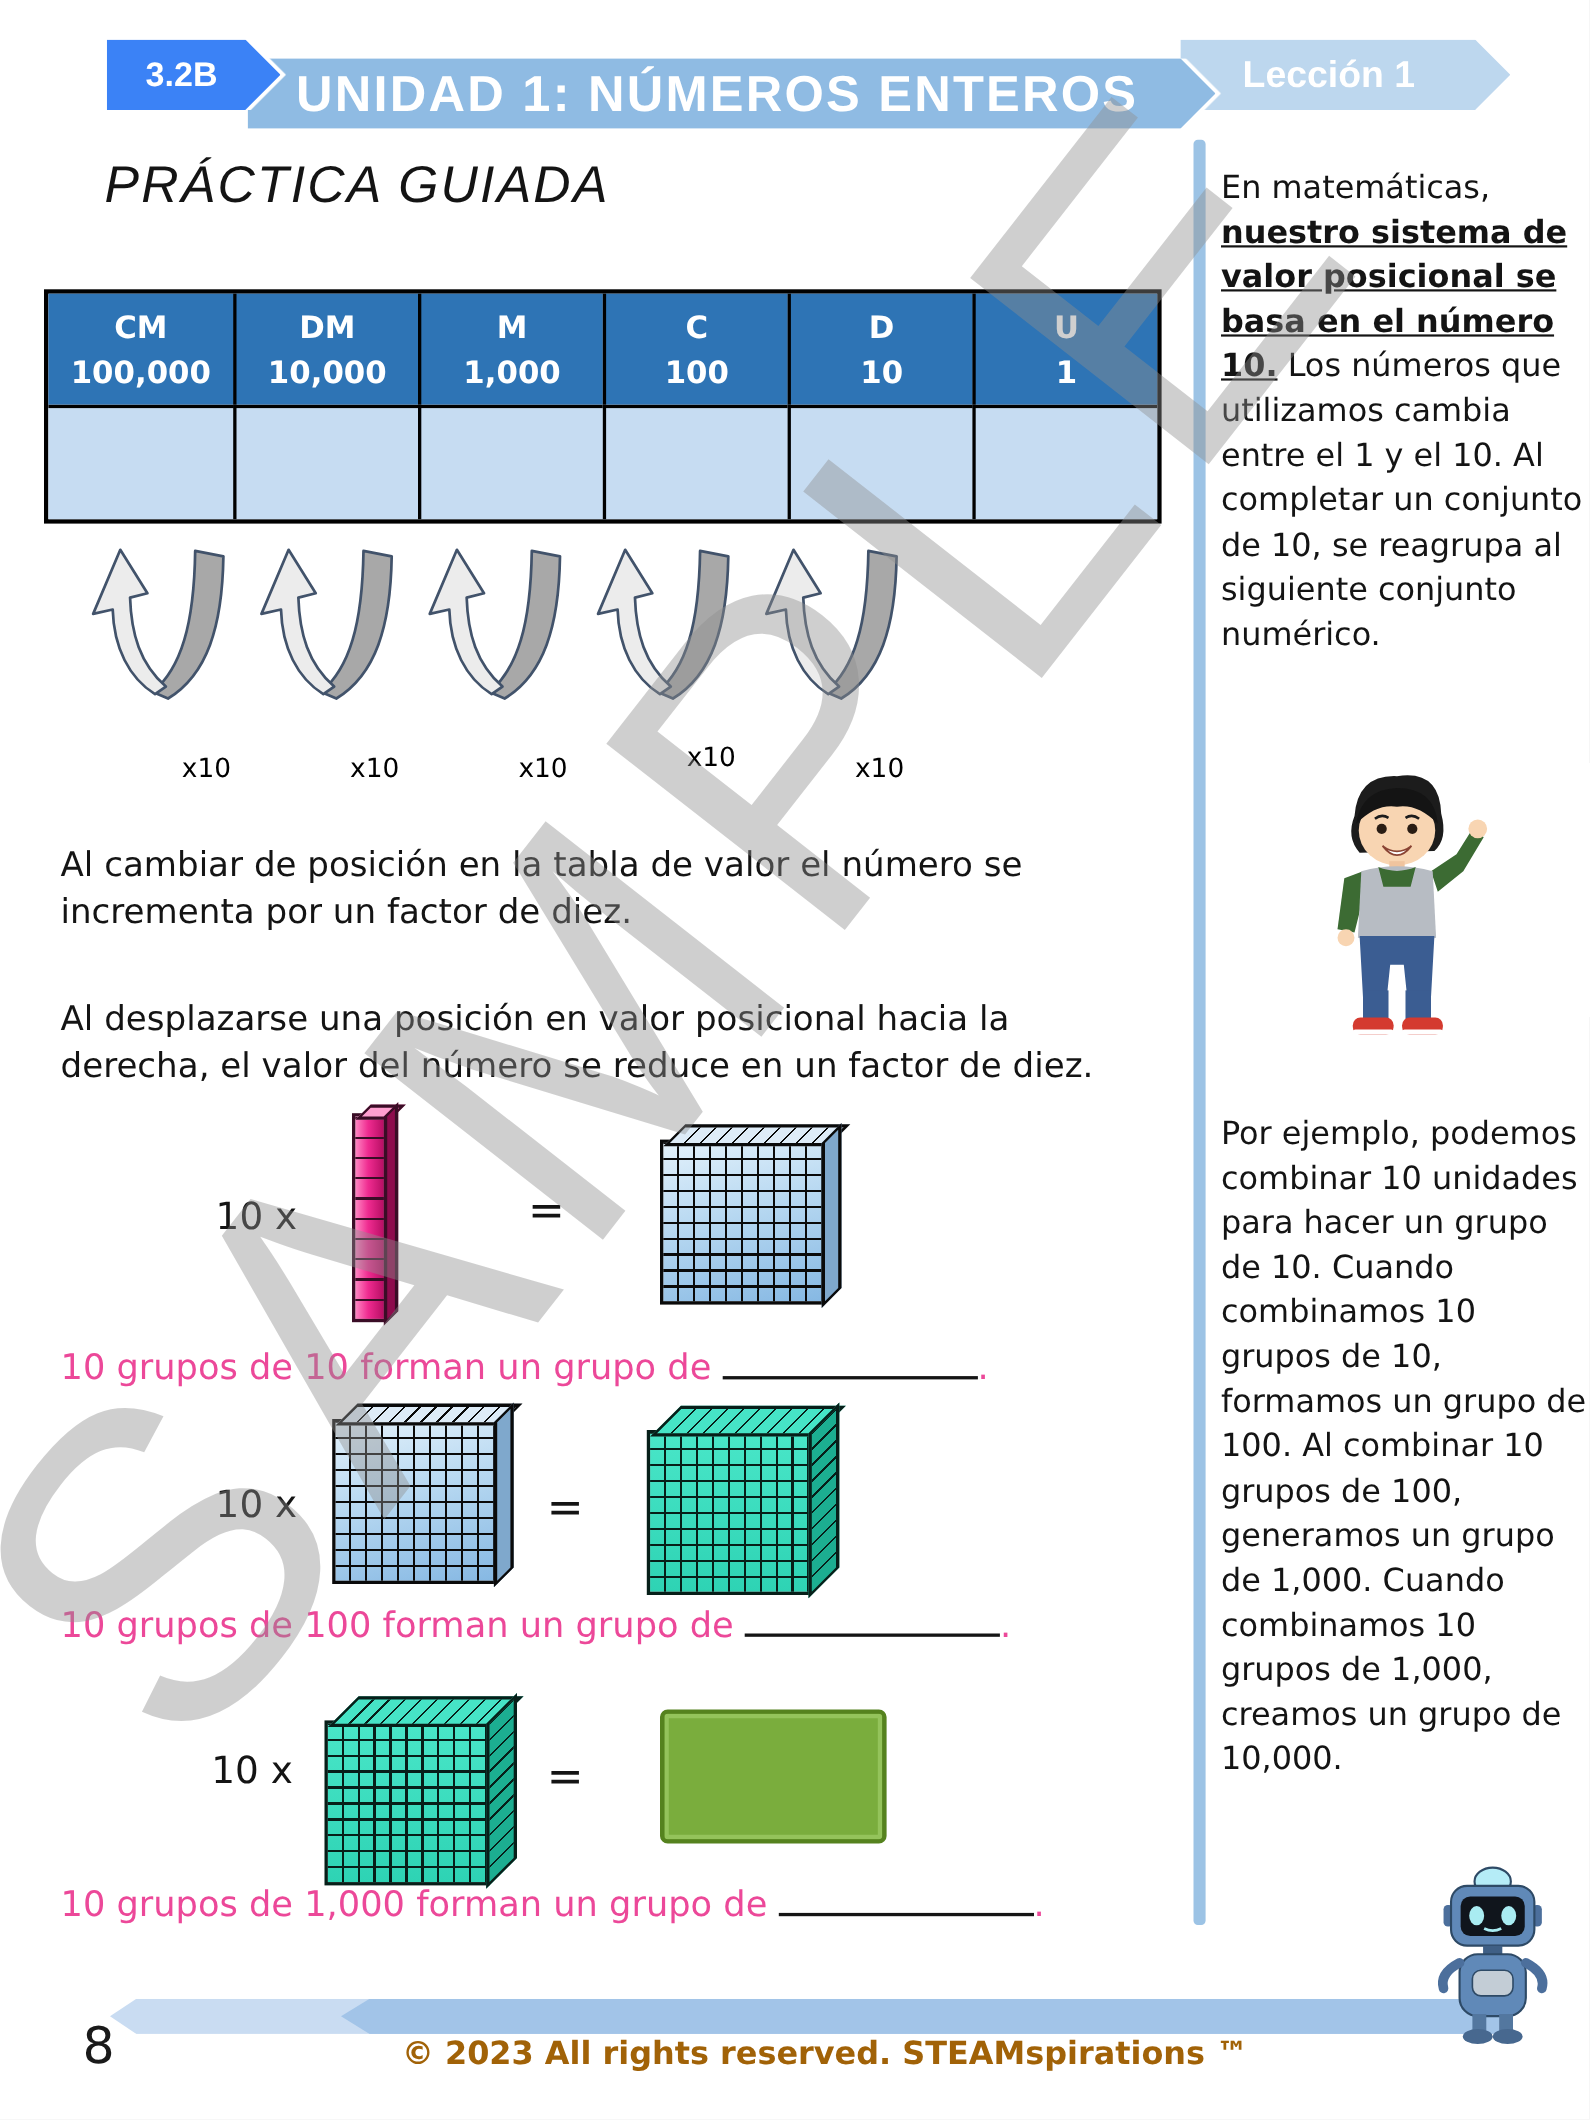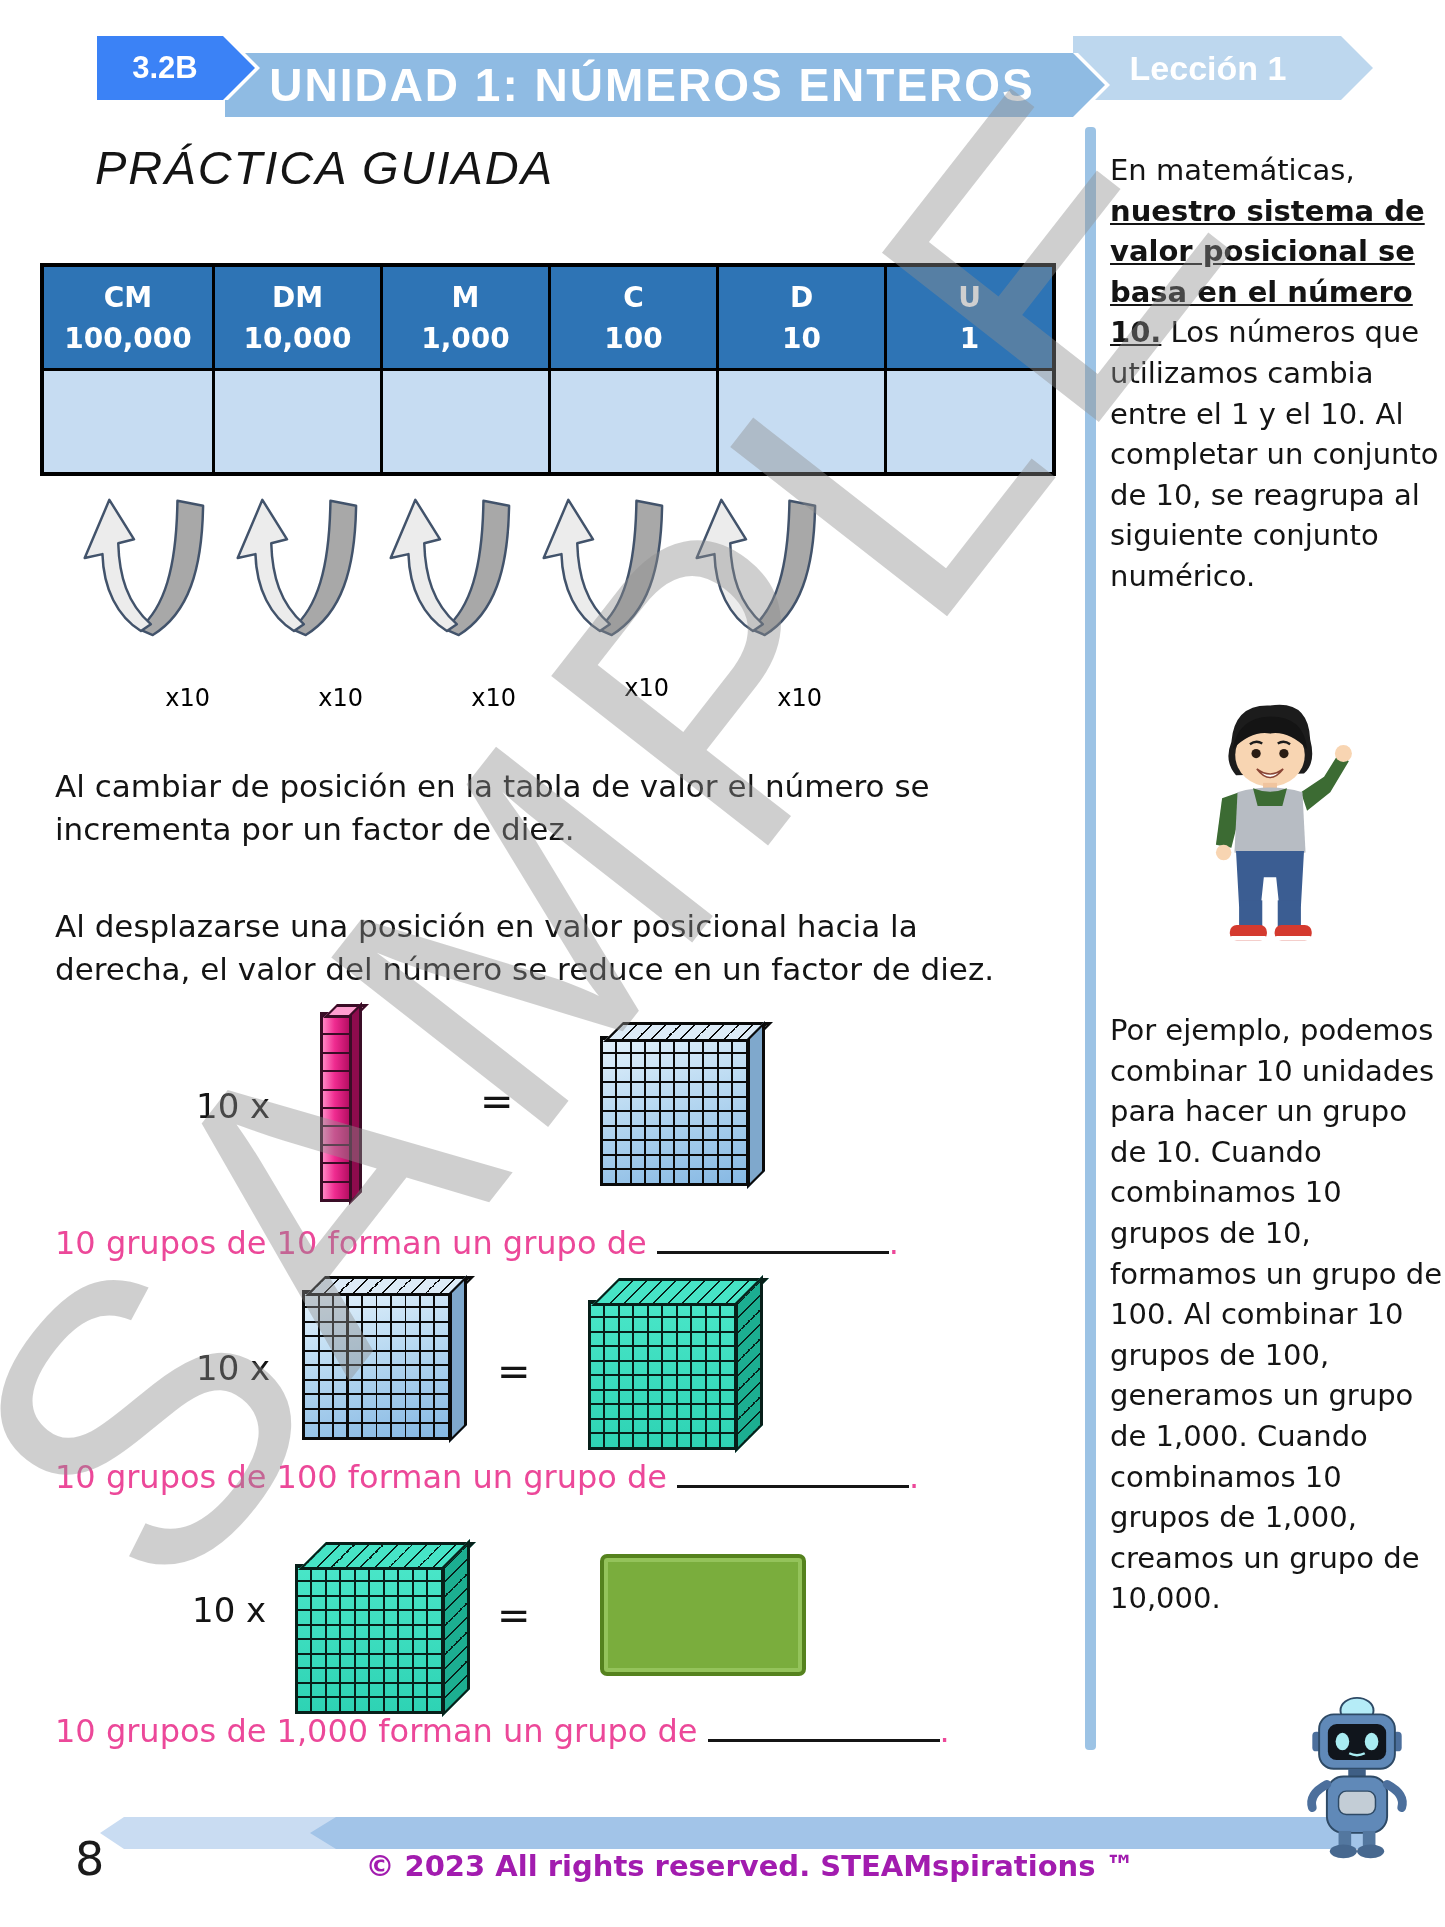--- a/index.html
+++ b/index.html
@@ -96,21 +96,21 @@
   .boy { position:absolute; left:1185px; top:685px; }
   .robot { position:absolute; left:1298px; top:1693px; z-index:6; }
 
   
   .footer-bar { position:absolute; left:100px; top:1817px; width:1263px; height:32px; background:#c9dcf2;
                 clip-path:polygon(0 50%, 24px 0, 100% 0, 100% 100%, 24px 100%); z-index:2; }
   .footer-bar-dark { position:absolute; left:210px; top:0; right:0; height:100%; background:#a2c4e8;
                      clip-path:polygon(0 50%, 26px 0, 100% 0, 100% 100%, 26px 100%); }
   .page-number { position:absolute; left:75px; top:1832px; font-size:46px; color:#1a1a1a; }
   .copyright { position:absolute; left:300px; top:1849px; width:900px; text-align:center;
-               font-size:29px; font-weight:bold; color:#a21caf; }
+               font-size:29px; font-weight:bold; color:#a16207; }
 
   
   .watermark { position:absolute; left:-245px; top:580px; width:1700px; height:500px; z-index:40;
                display:flex; align-items:center; justify-content:center; pointer-events:none;
                transform:rotate(-52deg); font-family:"Liberation Sans", sans-serif;
                font-size:400px; letter-spacing:24px; color:#8f8f8f; opacity:0.42; }
 </style>
 </head>
 <body>
 

